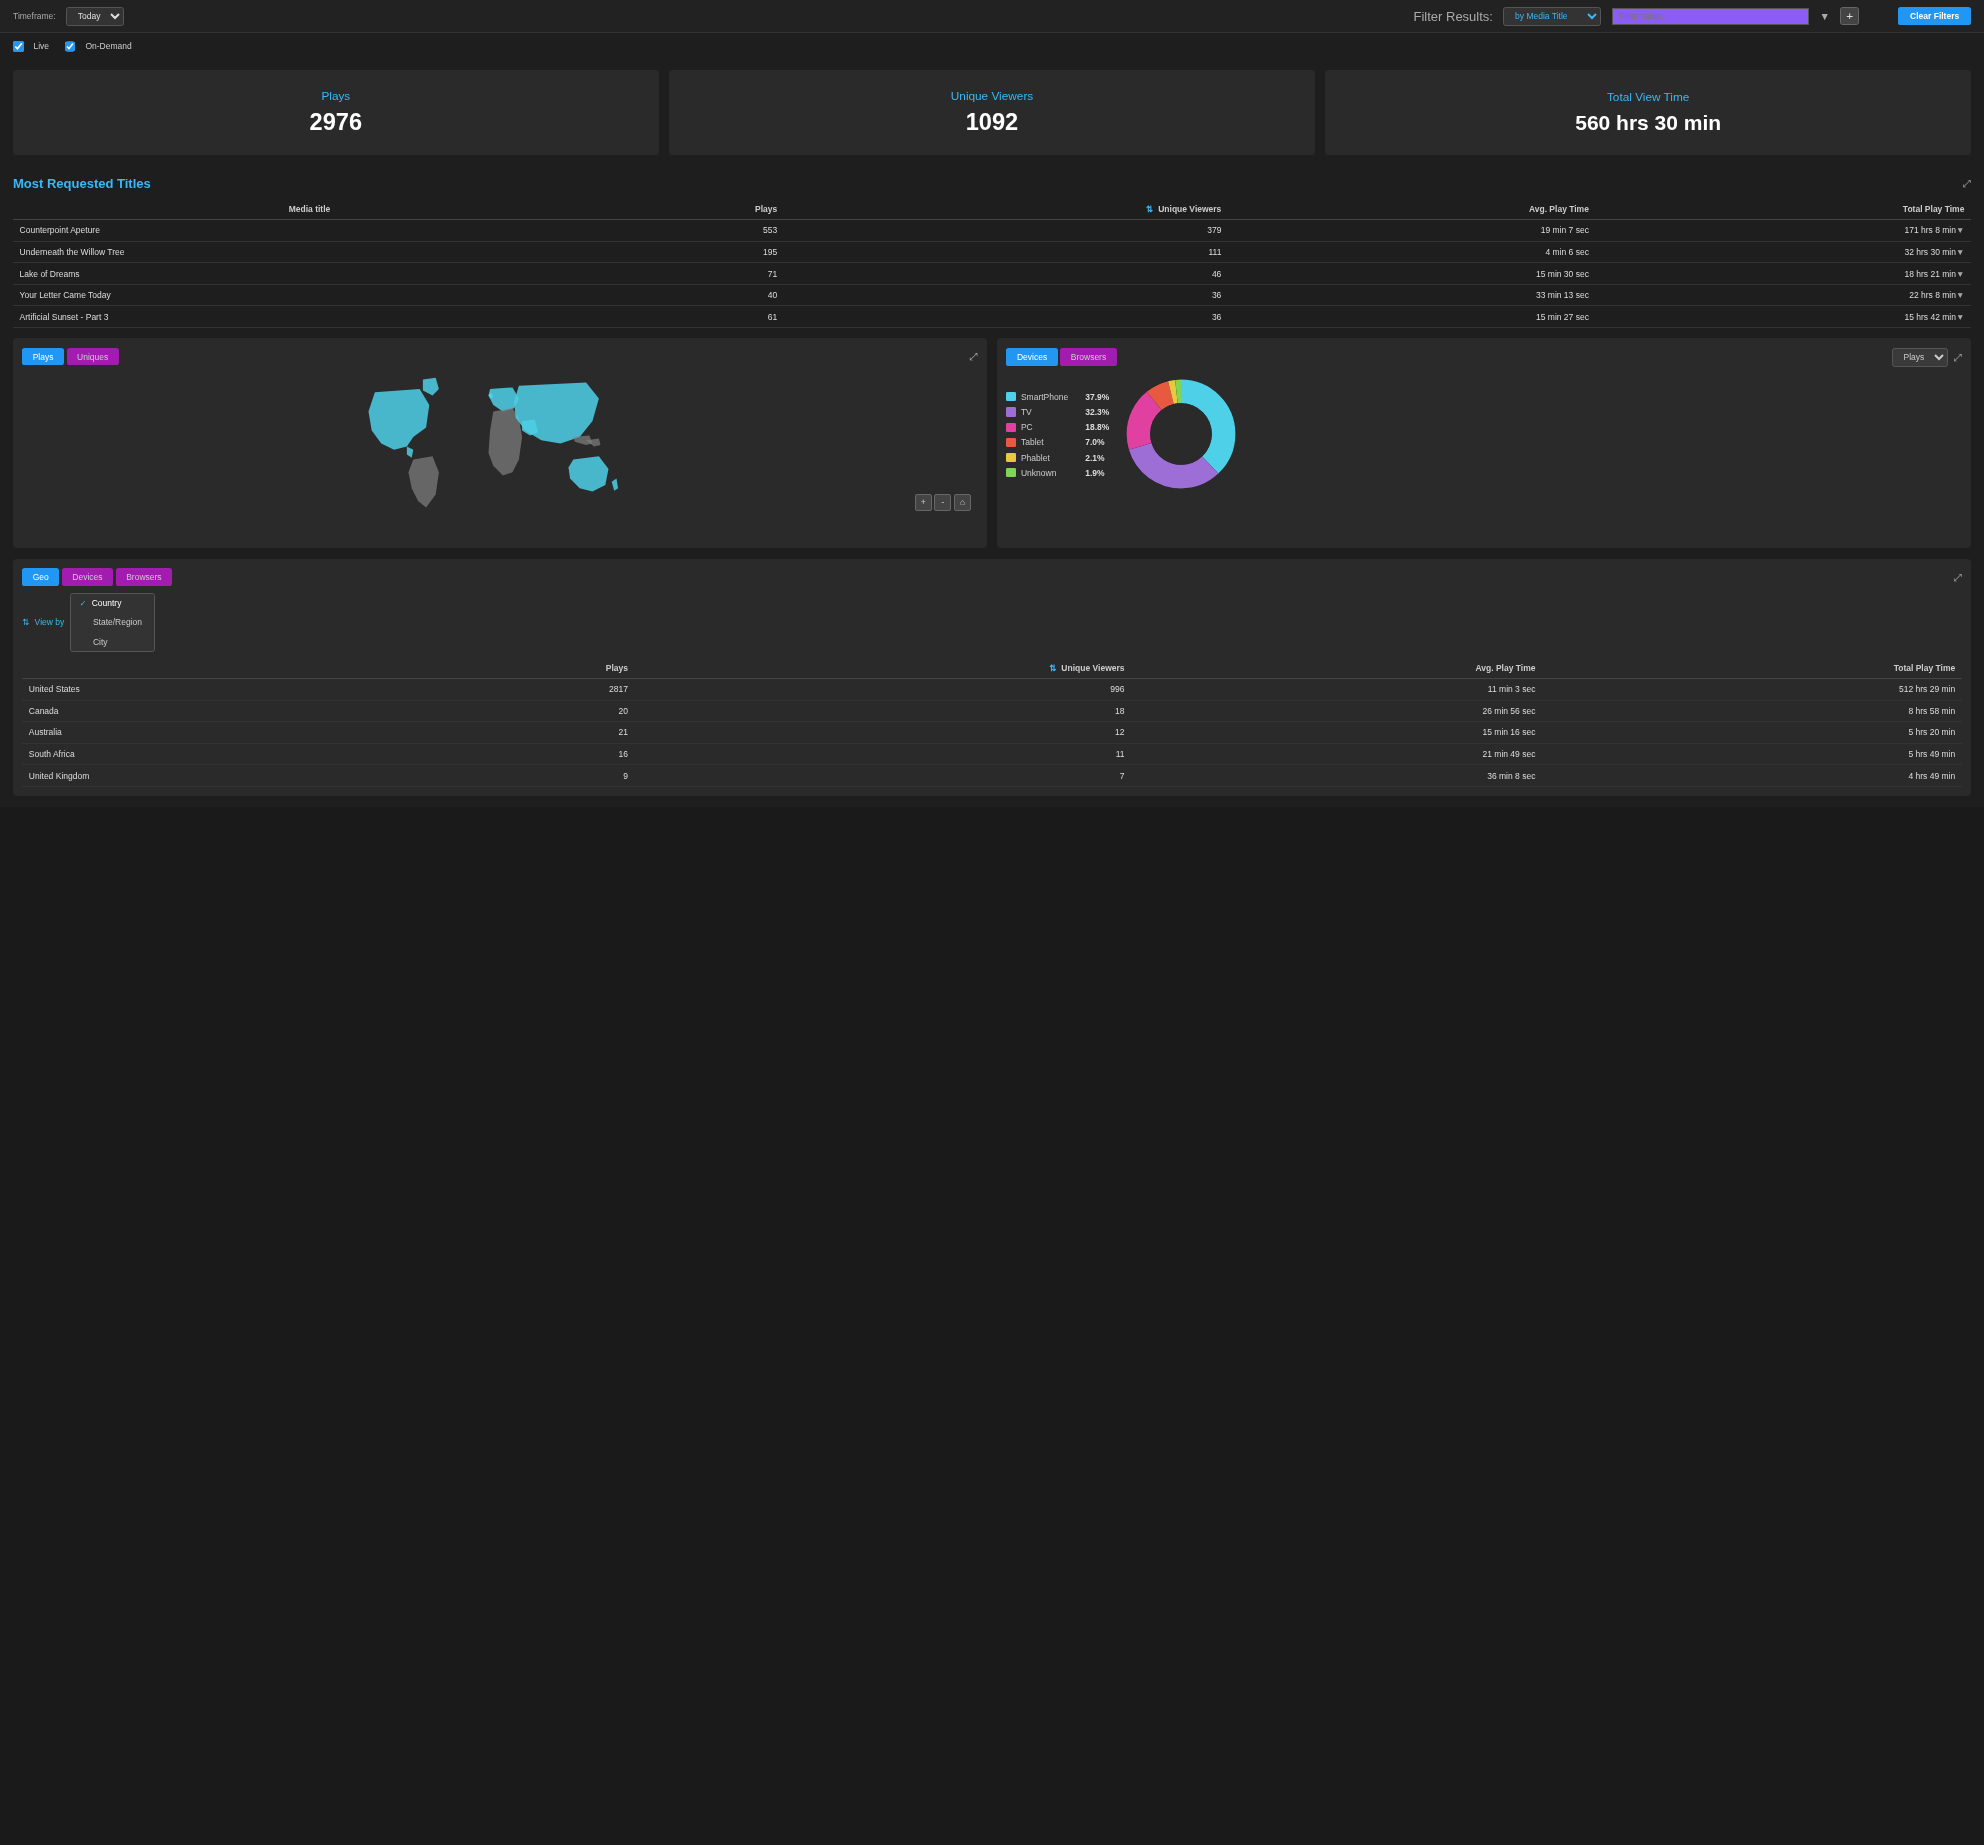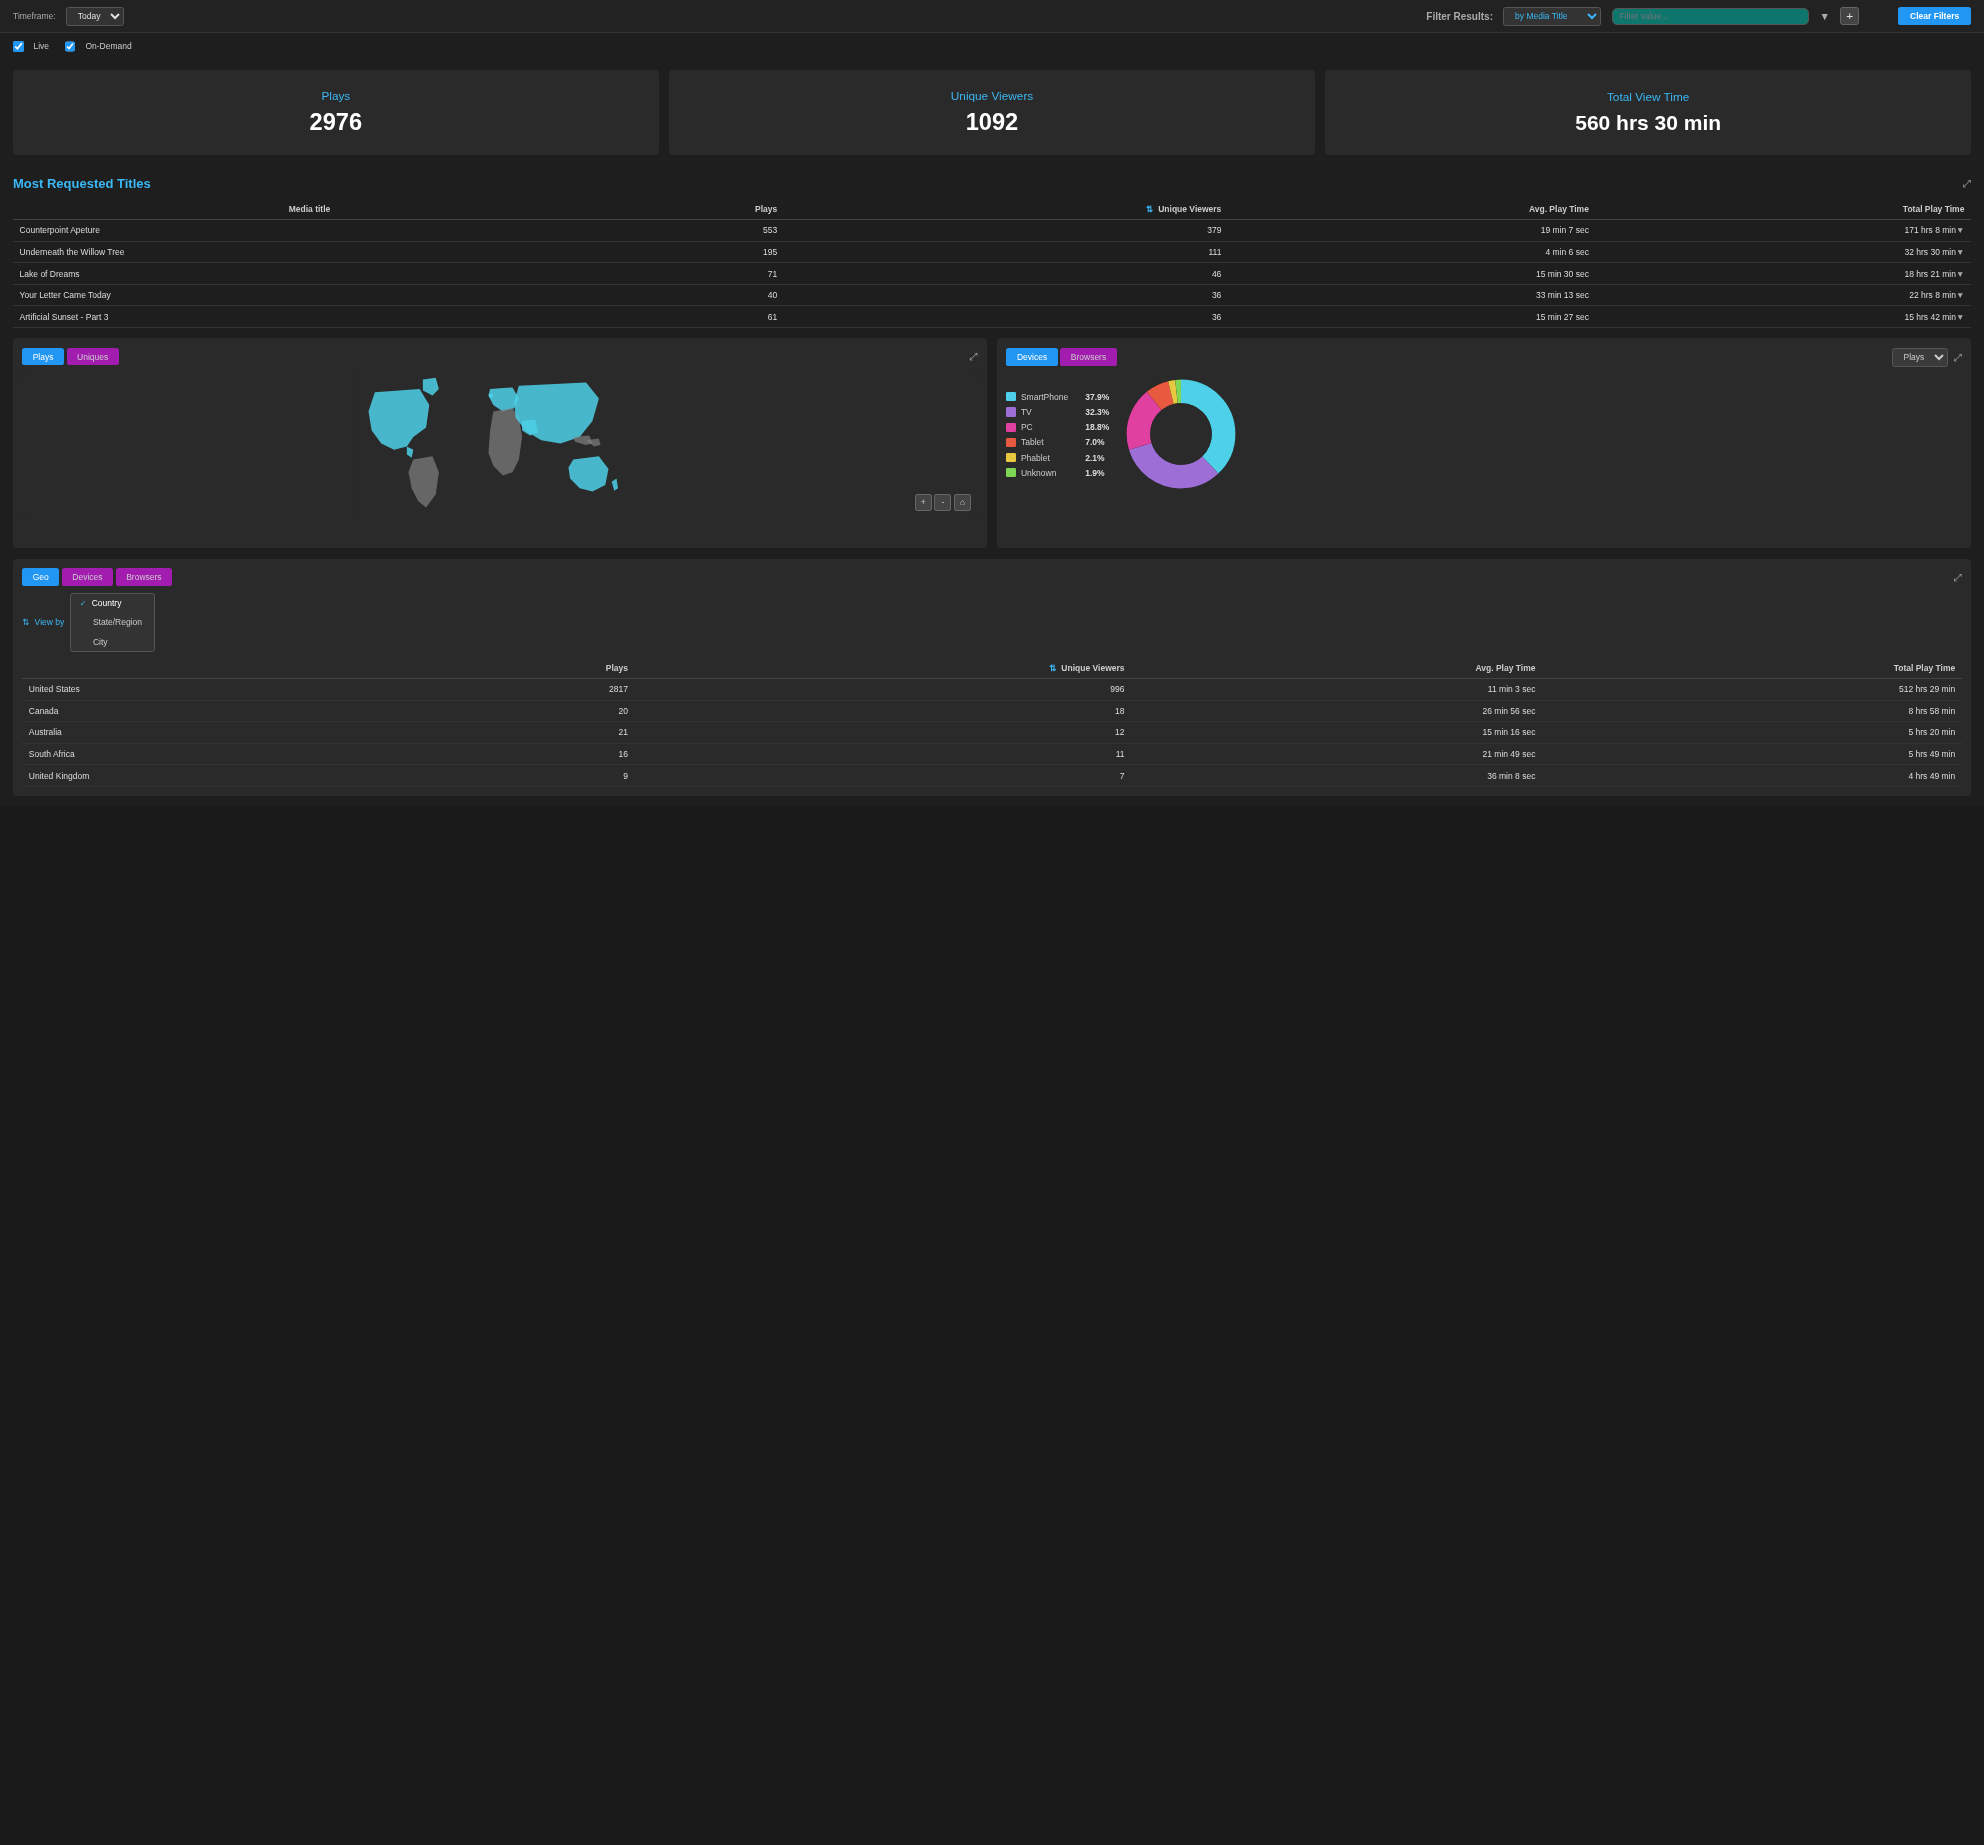--- a/index.html
+++ b/index.html
@@ -28,40 +28,39 @@
       background: #333;
       border: 0.7px solid #555;
       color: #e0e0e0;
       padding: 2.6px 6.6px;
       border-radius: 2.6px;
       font-size: 8.5px;
       cursor: pointer;
     }
     .filter-label {
       color: #aaa;
-      font-size: 10px;
+      font-size: 13px;
       margin-left: auto;
-      font-weight: bold;
     }
     .filter-select {
       background: #333;
       border: 0.7px solid #555;
       color: #3bb8f5;
       padding: 2.6px 6.6px;
       border-radius: 2.6px;
       font-size: 8.5px;
       cursor: pointer;
       min-width: 98px;
     }
     .filter-input {
-      background: #0f766e;
+      background: #8b5cf6;
       border: 0.7px solid #555;
       color: #e0e0e0;
       padding: 2.6px 6.6px;
-      border-radius: 5px;
+      border-radius: 0;
       font-size: 8.5px;
       flex: 1;
       max-width: 197px;
     }
     .filter-icon {
       color: #aaa;
       font-size: 10.5px;
     }
     .add-filter-btn {
       background: #444;

